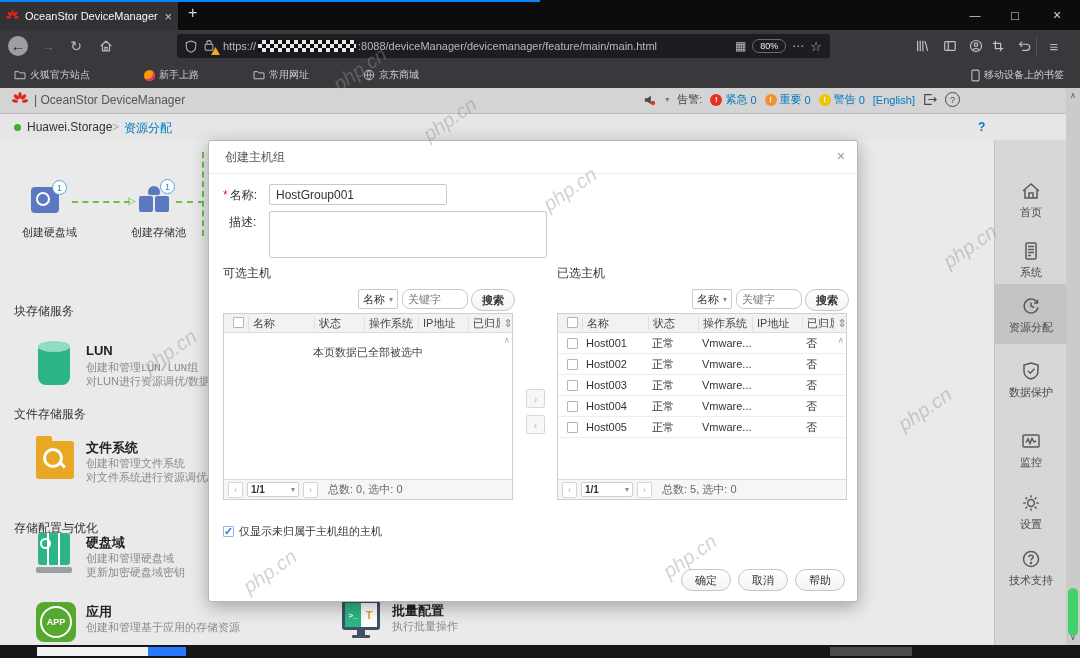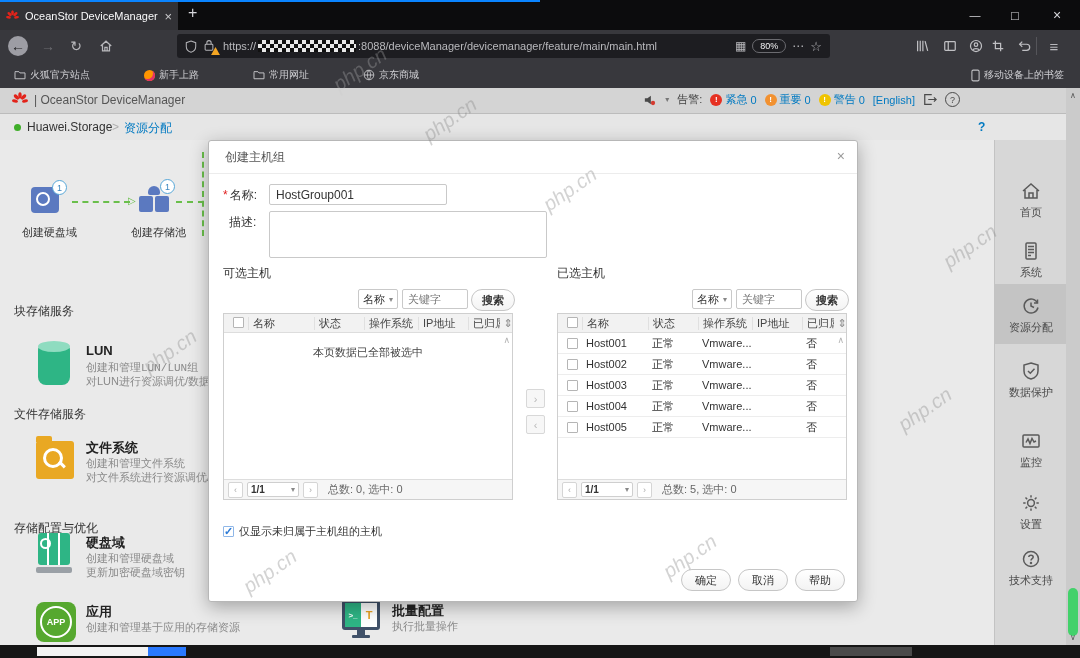--- a/index.html
+++ b/index.html
@@ -95,21 +95,21 @@
   .fld-label{position:absolute;font-size:12px;color:#333;}
   .req{color:#e02020;margin-right:2px;}
   .tinput{position:absolute;border:1px solid #c9c9c9;border-radius:2px;font-size:12px;padding:0 6px;
     font-family:"Liberation Sans",sans-serif;color:#333;box-sizing:border-box;background:#fff;}
   .panel{position:absolute;top:124px;width:290px;}
   .p-title{font-size:12px;color:#333;}
   .searchrow{position:absolute;top:24px;left:0;width:290px;height:22px;}
   .selbox{position:absolute;height:20px;border:1px solid #c9c9c9;border-radius:2px;background:#fff;
     font-size:11px;color:#333;display:flex;align-items:center;padding:0 4px;justify-content:space-between;box-sizing:border-box;}
   .selbox .car{color:#888;font-size:8px;margin-left:4px;}
-  .kwinput{position:absolute;height:20px;border:1px solid #c9c9c9;border-radius:2px;font-size:11px;padding:0 5px;
+  .kwinput{position:absolute;height:20px;border:1px solid #c9c9c9;border-radius:8px;font-size:11px;padding:0 5px;
     box-sizing:border-box;font-family:"Liberation Sans",sans-serif;}
   .pill{border:1px solid #c6c6c6;border-radius:11px;background:linear-gradient(#ffffff,#f3f3f3);
     font-size:11px;color:#333;display:flex;align-items:center;justify-content:center;box-sizing:border-box;}
   .searchbtn{position:absolute;height:22px;width:44px;font-weight:bold;}
   .table{position:absolute;top:48px;left:0;width:290px;border:1px solid #cfcfcf;box-sizing:border-box;}
   .thead{height:18px;background:#f2f2f2;border-bottom:1px solid #ddd;display:flex;align-items:center;font-size:11px;color:#444;}
   .th{border-left:1px solid #e0e0e0;padding-left:4px;box-sizing:border-box;overflow:hidden;white-space:nowrap;height:13px;line-height:13px;}
   .th:first-child{border-left:none;}
   .c0{width:24px;display:flex;justify-content:center;border-left:none!important;}
   .c1{width:66px;}.c2{width:50px;}.c3{width:54px;}.c4{width:50px;}.c5{width:32px;}

